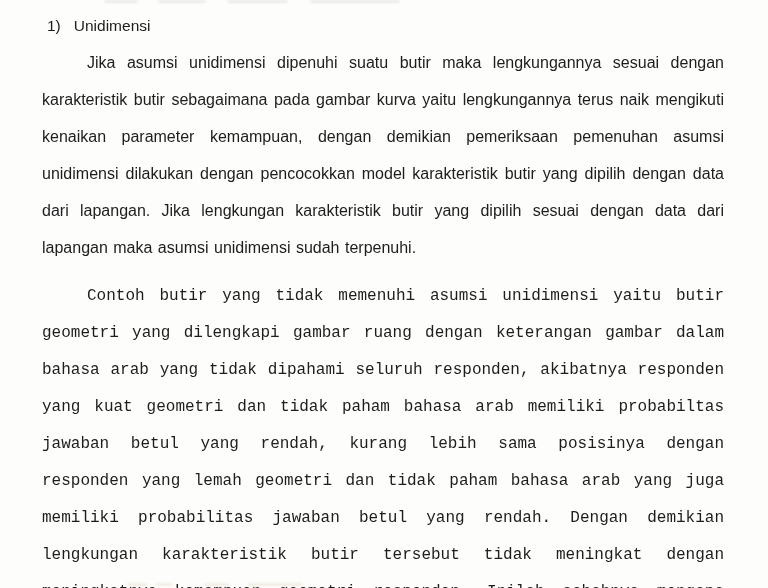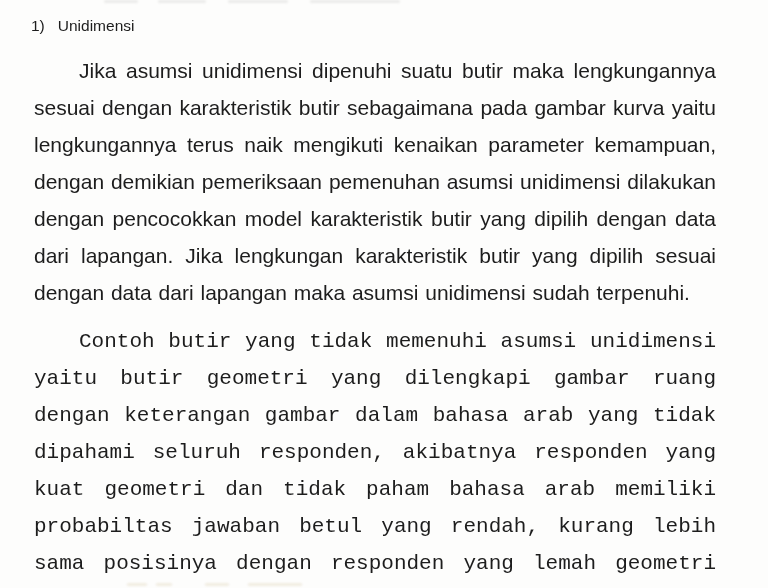--- a/index.html
+++ b/index.html
@@ -11,39 +11,39 @@
     height: 588px;
     background: #fdfdfc;
     overflow: hidden;
     font-family: "Liberation Sans", sans-serif;
   }
   .page {
     position: relative;
     width: 768px;
     height: 588px;
     box-sizing: border-box;
-    padding: 7px 44px 0 26px;
+    padding: 7px 44px 0 42px;
     color: #1d1d1d;
   }
   .section-heading {
     font-size: 15.5px;
     line-height: 37px;
     white-space: nowrap;
   }
   .section-heading .num {
     display: inline-block;
     margin-left: 5px;
   }
   .section-heading .label {
     display: inline-block;
     margin-left: 13px;
   }
   p.body-par {
-    margin: 8px;
-    font-size: 21px;
+    margin: 0;
+    font-size: 16px;
     line-height: 37px;
     text-align: justify;
     text-indent: 45px;
     word-spacing: 1px;
   }
   p.body-par + p.body-par {
     margin-top: 12px;
     font-family: Liberation Mono, monospace;
   }
   

